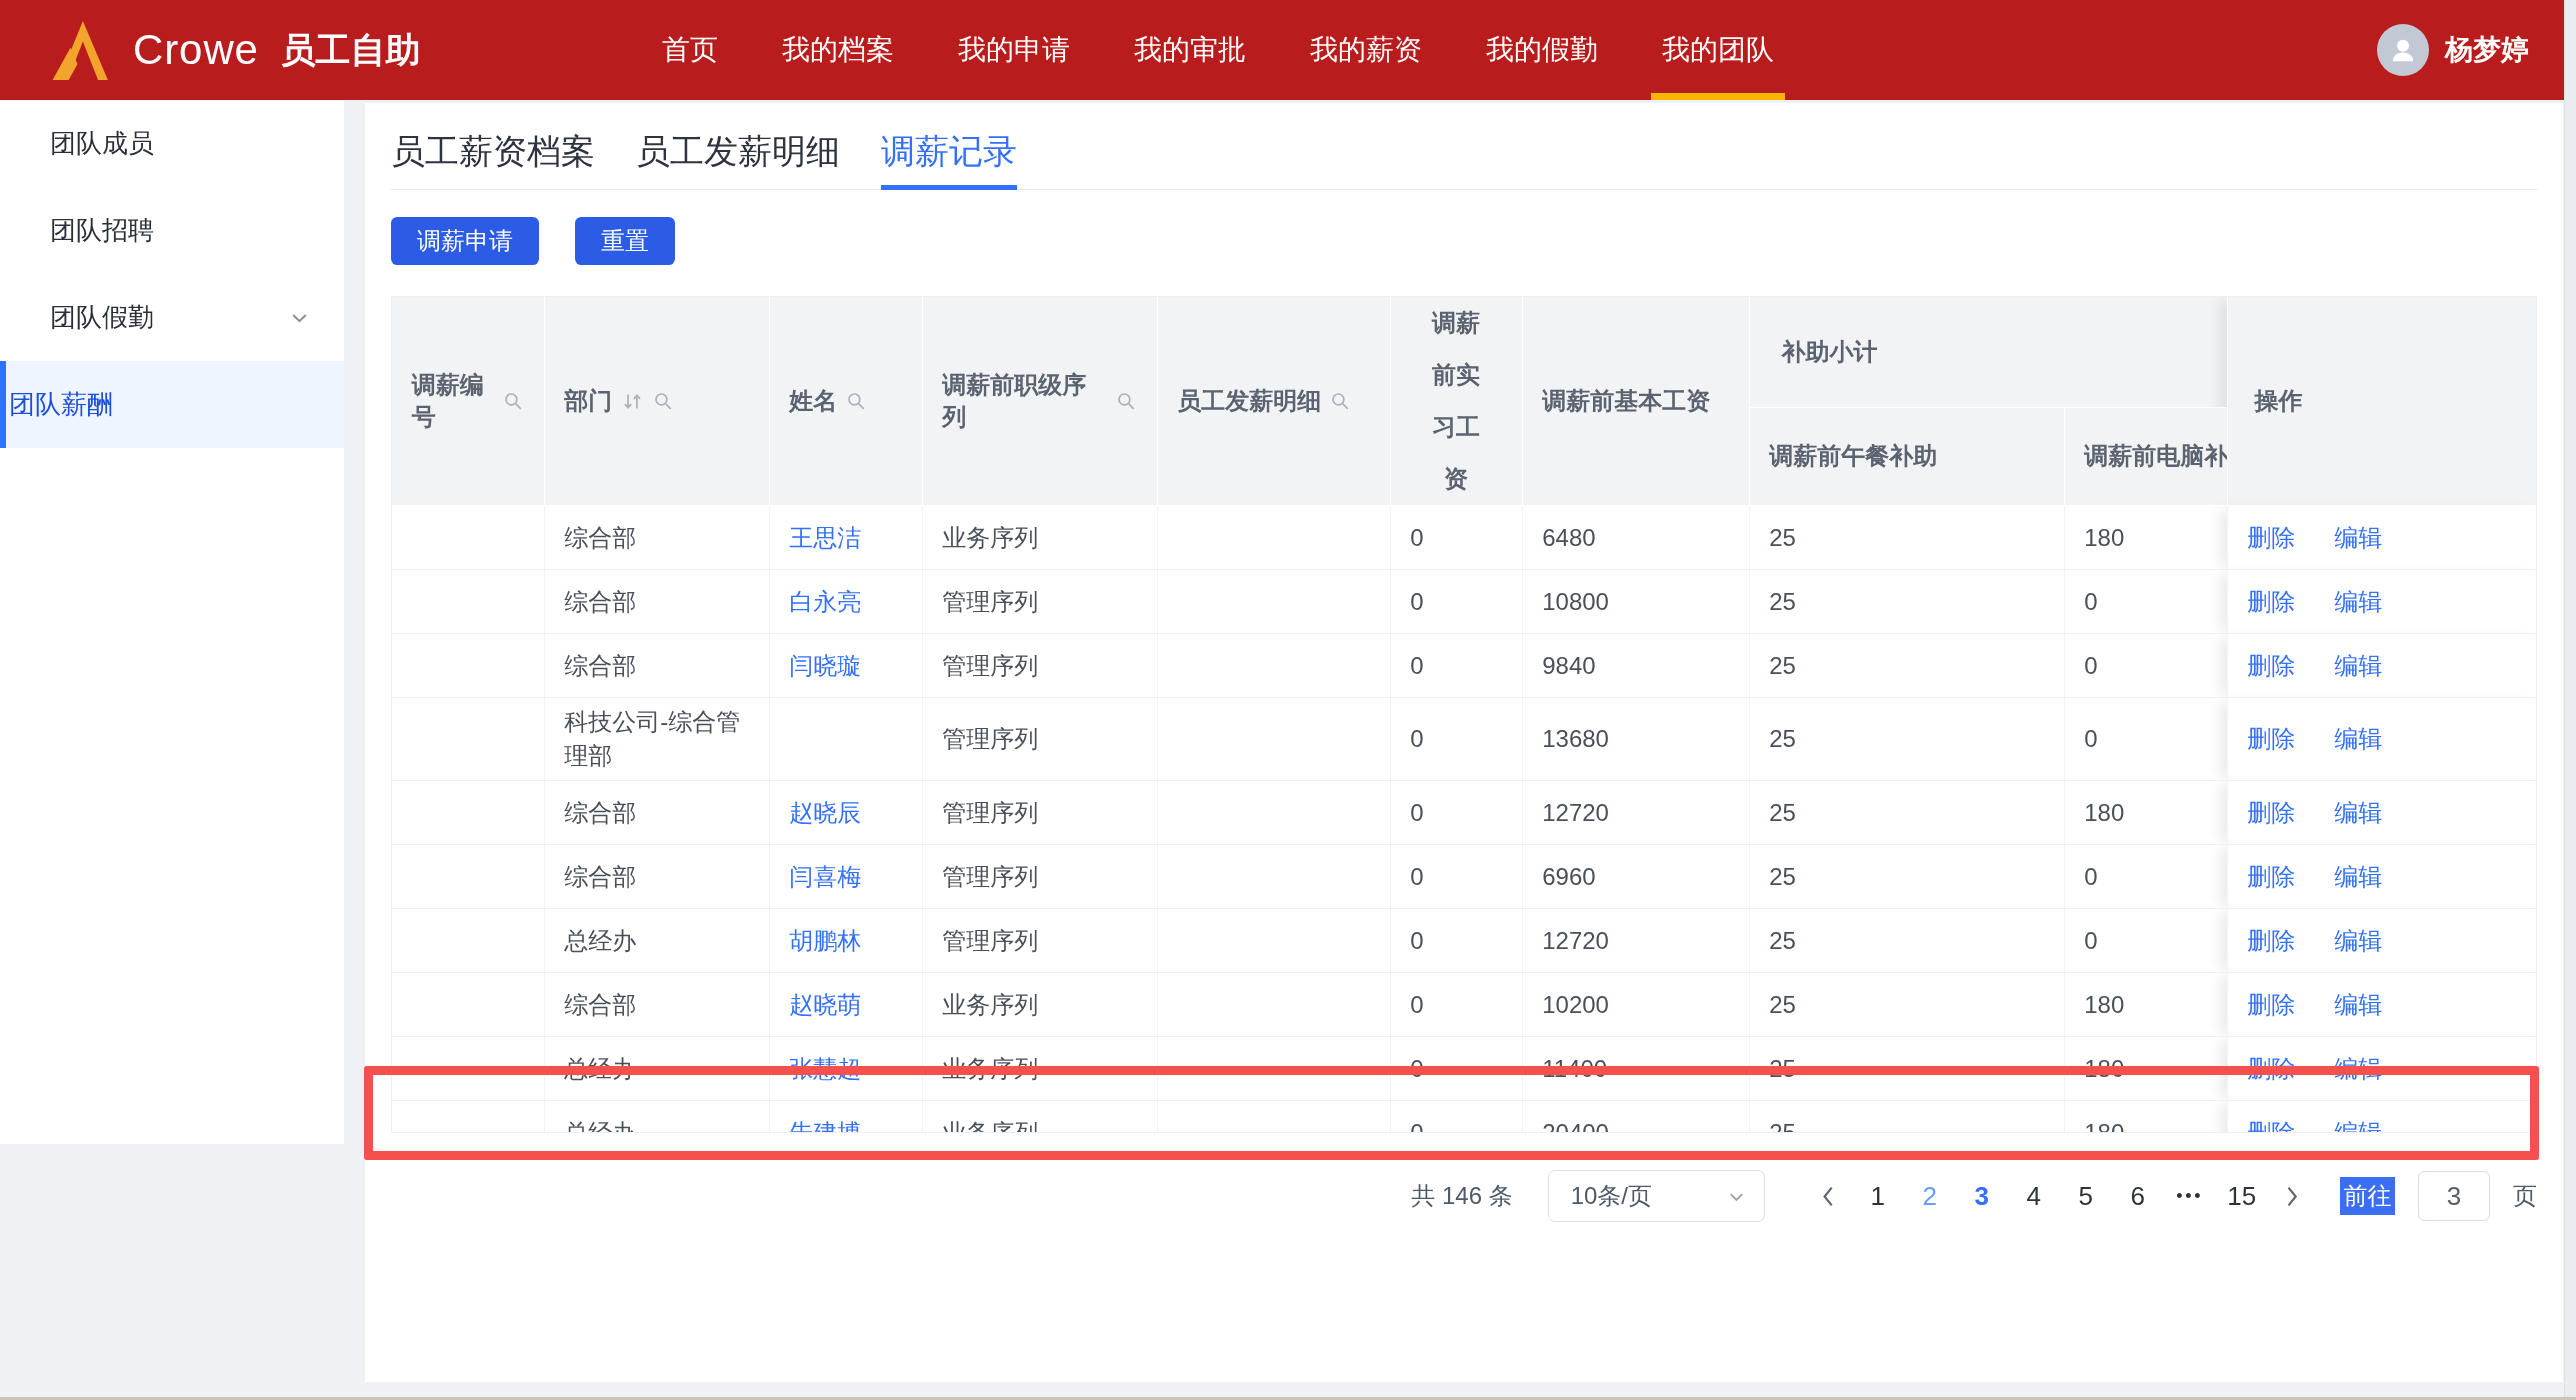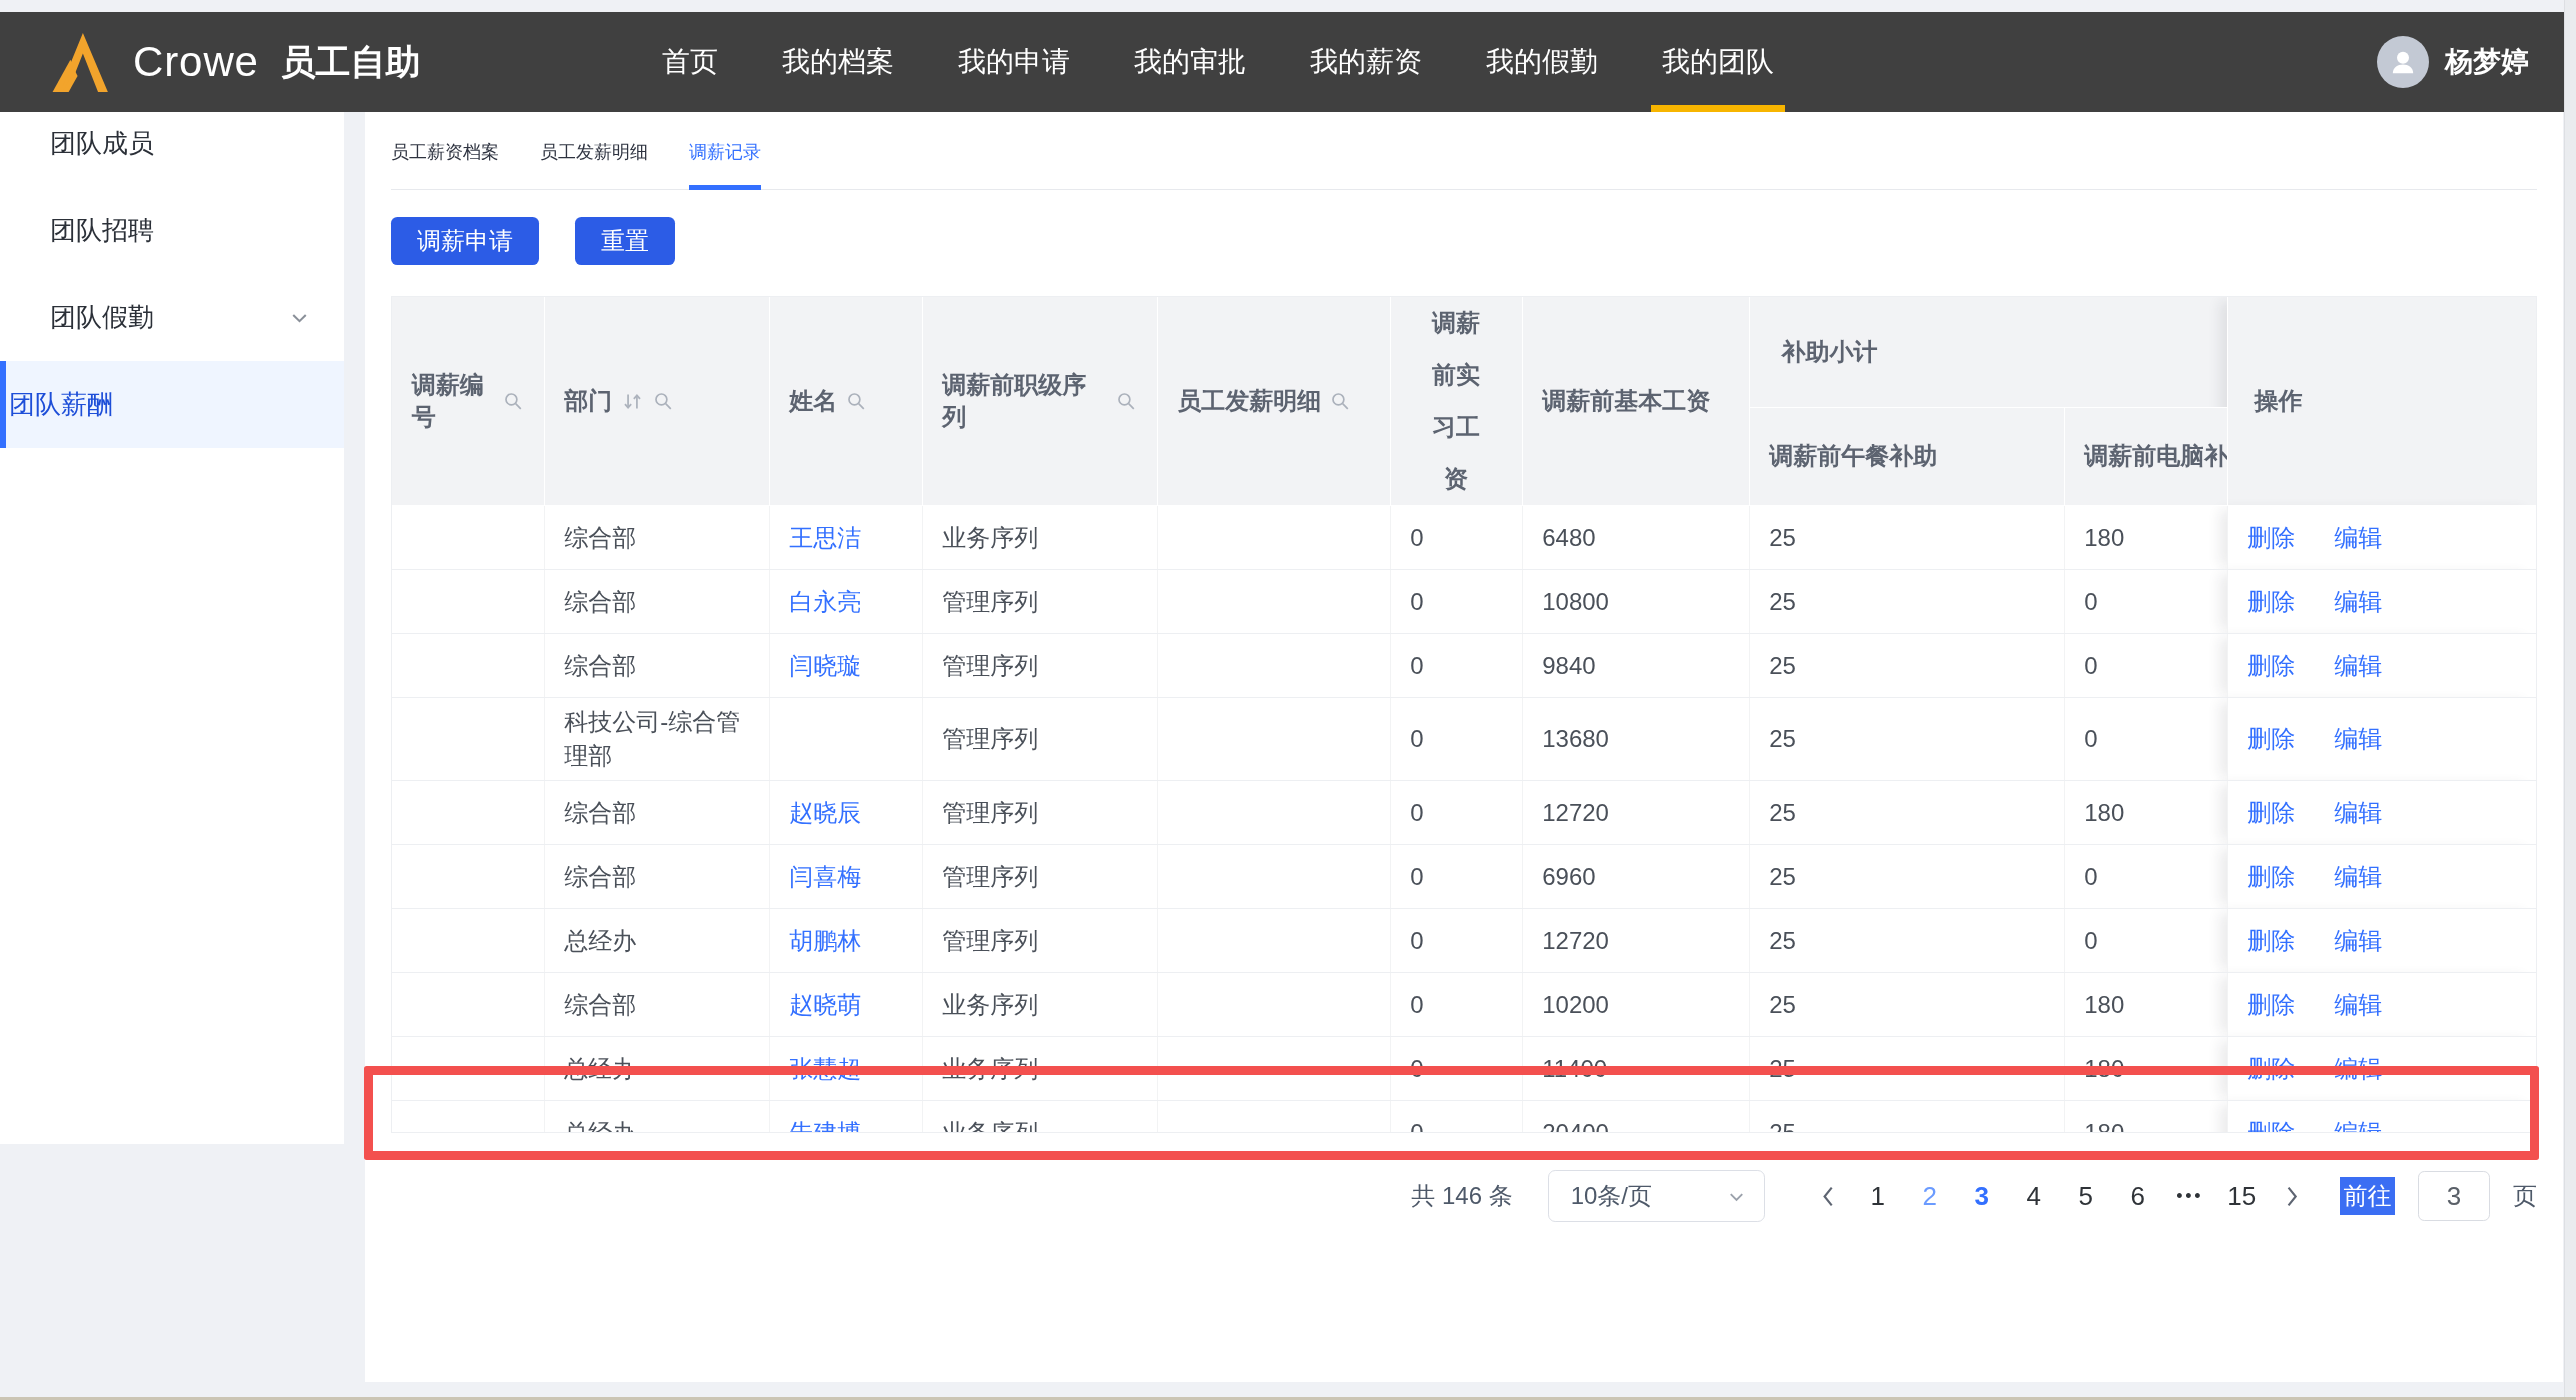--- a/index.html
+++ b/index.html
@@ -1,21 +1,21 @@
 <!DOCTYPE html>
 <html style="font-size:14.3px"><head>
 <meta charset="utf-8">
 <style>
   * { margin:0; padding:0; box-sizing:border-box; }
   html,body { width:2576px; height:1400px; overflow:hidden;
     font-family:"Liberation Sans","DejaVu Sans",sans-serif; background:#EFF1F5; }
 
   
-  .app-header { position:absolute; left:0; top:12px; width:2576px; height:100px;
-    background:#404040; display:flex; align-items:center; z-index:10; }
+  .app-header { position:absolute; left:0; top:0; width:2576px; height:100px;
+    background:#b91c1c; display:flex; align-items:center; z-index:10; }
   .brand { display:flex; align-items:center; padding-left:49px; width:617px; }
   .brand-logo { width:66px; height:63px; flex:0 0 auto; }
   .brand-word { color:#fff; font-size:42px; font-weight:400; letter-spacing:0.9px; margin-left:18px; }
   .brand-app { color:#fff; font-size:35px; font-weight:700; margin-left:21.5px; }
   .top-nav { display:flex; height:100%; margin-left:45px; gap:64px; }
   .nav-item { position:relative; display:flex; align-items:center; height:100%;
     color:#fff; font-size:28px; cursor:pointer; white-space:nowrap; }
   .nav-item.active::after { content:""; position:absolute; left:-10.7px; right:-10.7px;
     bottom:0; height:7.2px; background:#F7B500; }
   .header-user { position:absolute; right:47px; top:0; height:100px; display:flex;
@@ -33,21 +33,21 @@
   .side-item.active { background:#EFF5FF; color:#1d4ed8;padding-left:9px; }
   .side-item.active::before { content:""; position:absolute; left:0; top:0; bottom:0;
     width:6.3px; background:#3370FF; }
 
   
   .card { position:absolute; left:365px; top:103px; width:2198px; height:1279px;
     background:#fff; }
   .tabs { display:flex; gap:41px; margin:0 26px; height:87px; align-items:center;
     border-bottom:0.9px solid #E7E9ED; padding-top:12.5px; }
   .tab { position:relative; height:100%; display:flex; align-items:center;
-    font-size:18px; color:#2E3340; cursor:pointer; }
+    font-size:34px; color:#2E3340; cursor:pointer; }
   .tab.active { color:#3370FF; }
   .tab.active::after { content:""; position:absolute; left:0; right:0; bottom:-0.9px;
     height:4.5px; background:#3370FF; }
   .toolbar { margin:27px 26px 0; display:flex; gap:36px; }
   .btn { height:48px; padding:0 26px; border:none; border-radius:6.3px;
     background:#2C5CE6; color:#fff; font-size:24px; cursor:pointer;
     font-family:inherit; display:flex; align-items:center; }
 
   
   .table-wrap { margin:31px 26px 0; height:837px; overflow:hidden;

